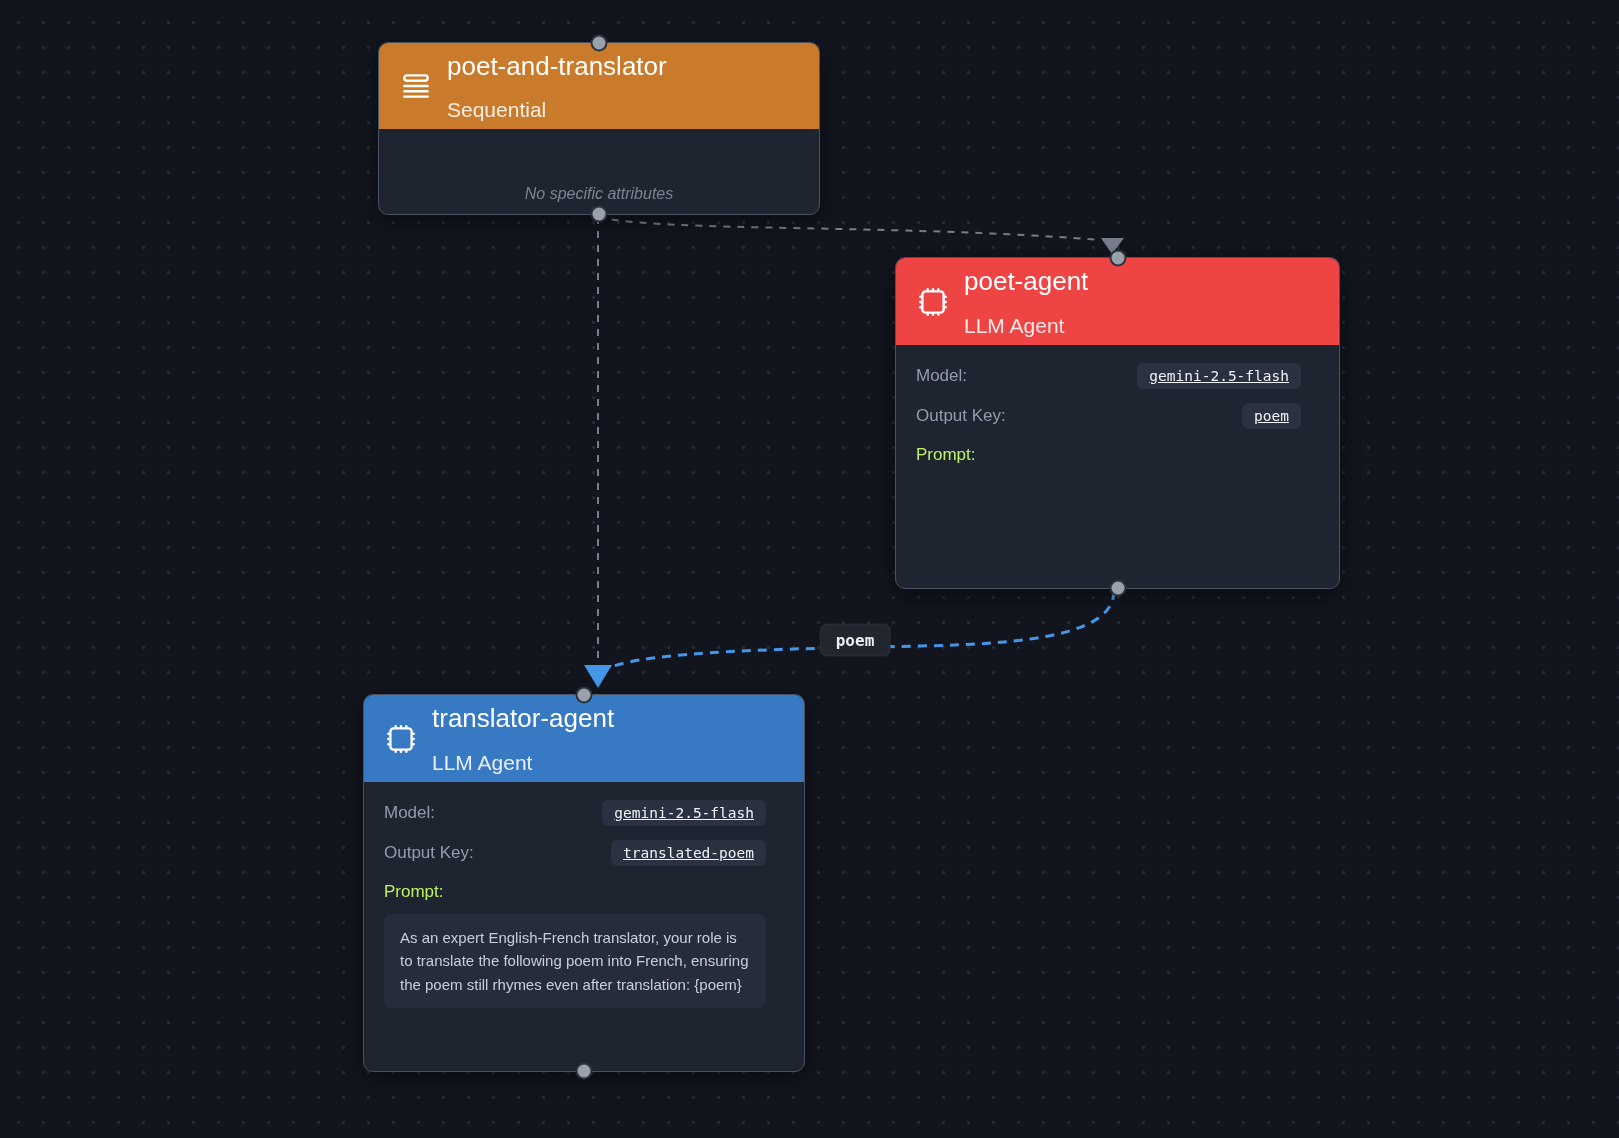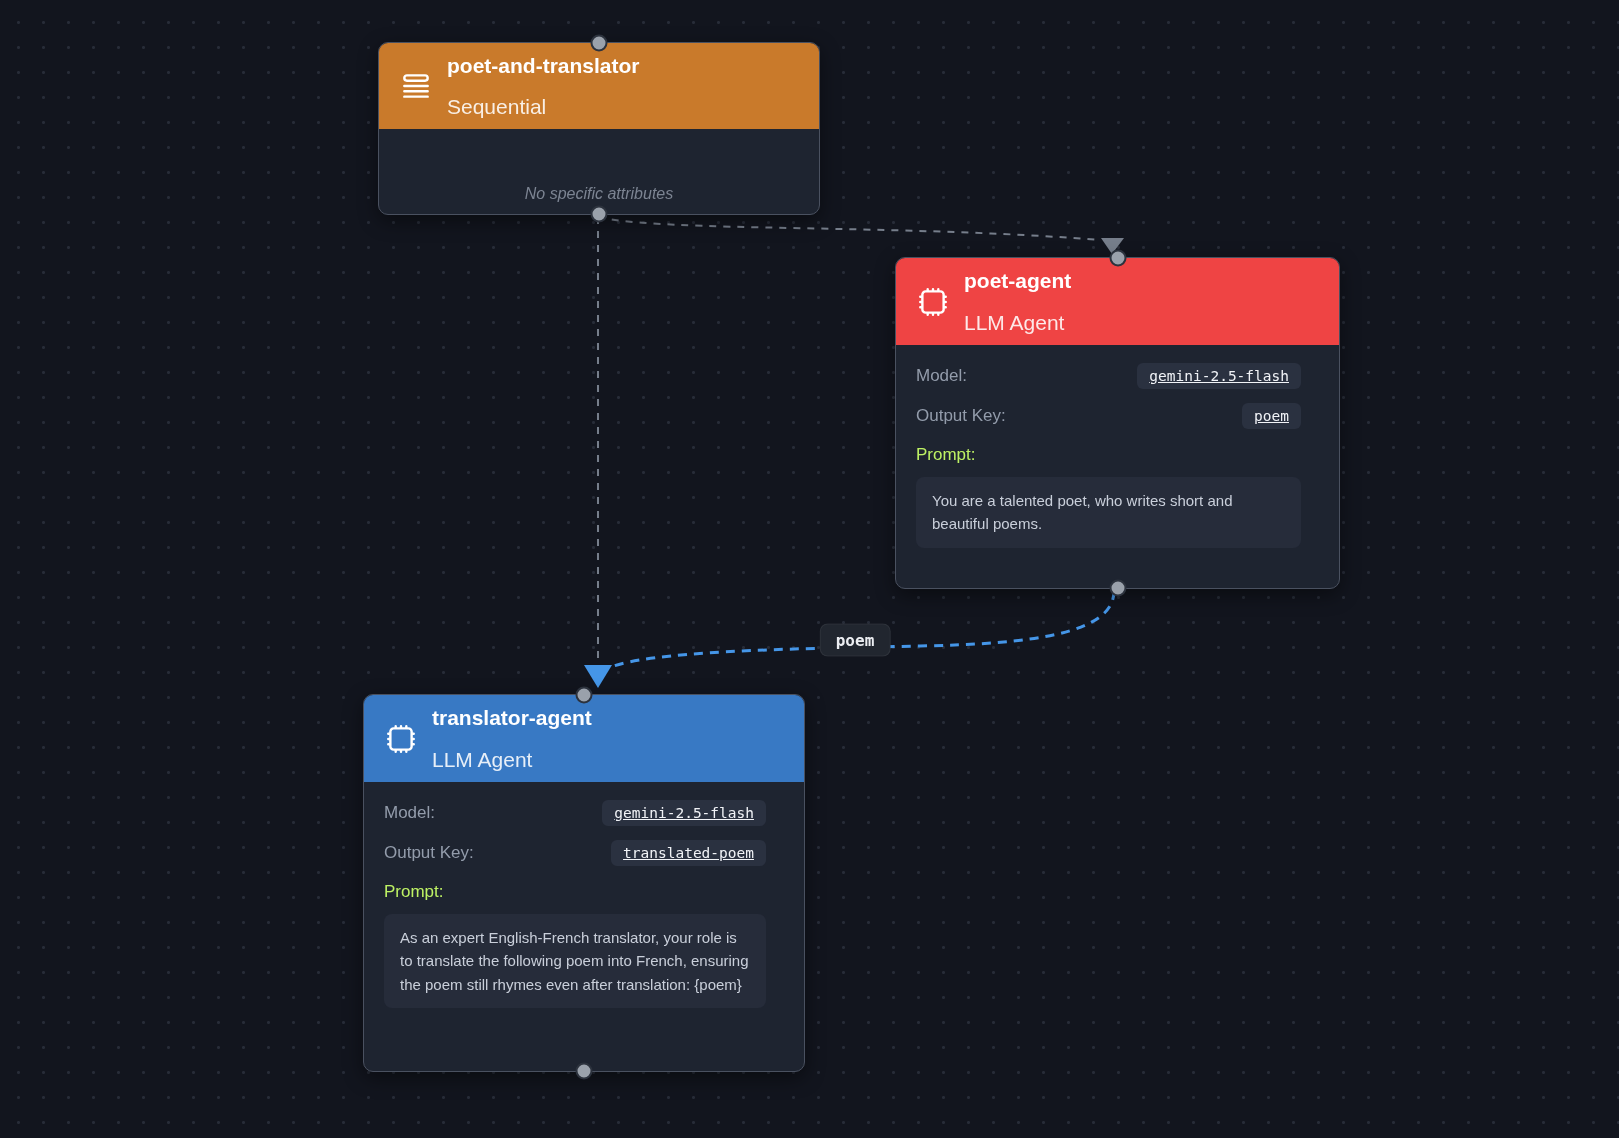--- a/index.html
+++ b/index.html
@@ -15,21 +15,21 @@
     position:absolute;z-index:2;border-radius:10px;
     background:#1e2430;border:1px solid #4a5160;
     box-shadow:0 6px 20px rgba(0,0,0,.45);
   }
   .node-header{
     display:flex;align-items:center;gap:14px;
     border-radius:9px 9px 0 0;padding:0 20px;box-sizing:border-box;
   }
   .hdr-icon{flex:0 0 auto;width:34px;height:34px;display:flex;align-items:center;justify-content:center;}
   .hdr-icon svg{width:34px;height:34px;stroke:#ffffff;fill:none;stroke-width:1.7;stroke-linecap:round;stroke-linejoin:round;}
-  .node-title{font-size:21px;font-weight:bold;color:#ffffff;line-height:1.25;}
+  .node-title{font-size:26px;font-weight:normal;color:#ffffff;line-height:1.25;}
   .node-subtitle{font-size:21px;color:rgba(255,255,255,.88);margin-top:16px;}
   .node-body{padding:18px 38px 16px 20px;box-sizing:border-box;}
   .attr-row{display:flex;align-items:center;justify-content:space-between;margin-bottom:14px;}
   .attr-label{font-size:17px;color:#939cab;}
   .attr-badge{
     font-family:"DejaVu Sans Mono",monospace;font-size:14.5px;color:#f1f3f7;
     background:#2a3140;border-radius:6px;padding:5px 12px;white-space:nowrap;text-decoration:underline;
   }
   .prompt-label{font-size:17px;color:#bef264;margin:16px 0 12px 0;}
   .prompt-box{
@@ -114,21 +114,20 @@
     <div class="node-body">
       <div class="attr-row">
         <span class="attr-label">Model:</span>
         <span class="attr-badge">gemini-2.5-flash</span>
       </div>
       <div class="attr-row">
         <span class="attr-label">Output Key:</span>
         <span class="attr-badge">poem</span>
       </div>
       <div class="prompt-label">Prompt:</div>
-      <div class="prompt-box">You are a talented poet, who writes short and beautiful poems.</div>
     </div>
     <div class="port port-bottom"></div>
   </div>
 
   <div class="node" style="left:363px;top:694px;width:440px;height:376px;">
     <div class="port port-top"></div>
     <div class="node-header" style="height:87px;background:#3879c4;">
       <span class="hdr-icon">
         <svg viewBox="0 0 24 24">
           <path d="M8.25 3v1.5M4.5 8.25H3m18 0h-1.5M4.5 12H3m18 0h-1.5m-15 3.75H3m18 0h-1.5M8.25 19.5V21M12 3v1.5m0 15V21m3.75-18v1.5m0 15V21m-9-1.5h10.5a2.25 2.25 0 002.25-2.25V6.75a2.25 2.25 0 00-2.25-2.25H6.75A2.25 2.25 0 004.5 6.75v10.5a2.25 2.25 0 002.25 2.25z"></path>

